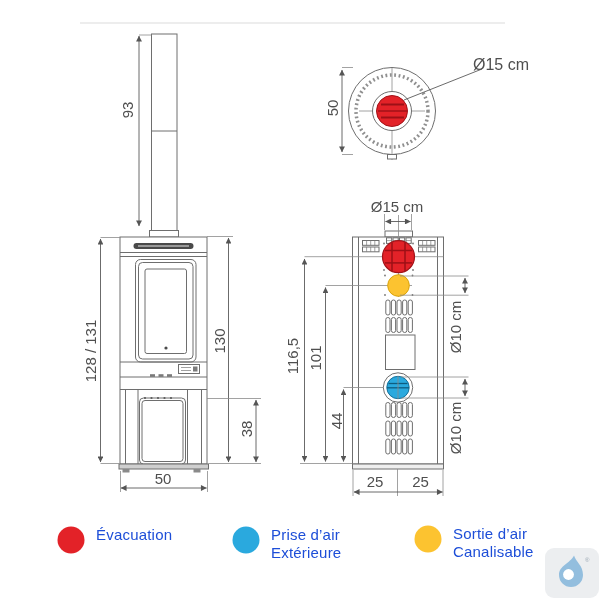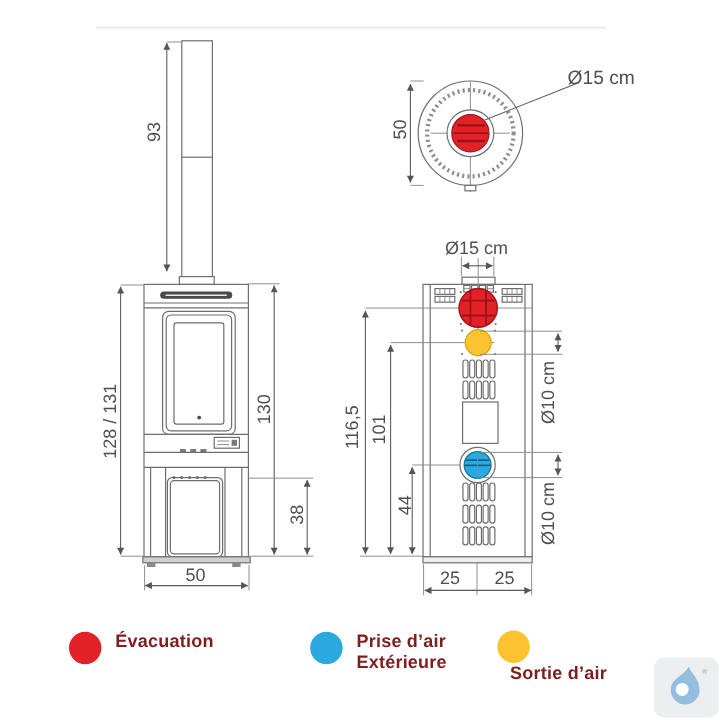--- a/index.html
+++ b/index.html
@@ -9,21 +9,21 @@
   
   .ln{stroke:#6e6e6e;stroke-width:1;fill:none;}
   .fw{stroke:#6e6e6e;stroke-width:1;fill:#ffffff;}
   .lt{stroke:#8a8a8a;stroke-width:.8;fill:none;}
   .dl{stroke:#5a5a5a;stroke-width:.9;fill:none;}
   .dim{font-size:15px;fill:#4f4f4f;}
   .dimL{font-size:16px;fill:#4f4f4f;}
   .hatch{stroke:#7a7a7a;stroke-width:.7;}
   
   .legend-item{position:absolute;display:flex;align-items:flex-start;}
-  .legend-text{margin-left:11px;font-size:15px;font-weight:bold;color:#7f1d1d;line-height:18px;letter-spacing:.2px;}
+  .legend-text{margin-left:11px;font-size:15px;font-weight:normal;color:#1d4ed8;line-height:18px;letter-spacing:.2px;}
   
   .logo-plate{position:absolute;left:545px;top:548px;width:54px;height:50px;
               background:#eceef0;border-radius:9px;}
 </style>
 </head>
 <body>
 
 <div class="canvas">
 
   <svg width="600" height="505" viewBox="0 0 600 505">
@@ -225,35 +225,36 @@
   
   <div>
     <div class="legend-item" style="left:57px;top:526px;">
       <svg width="28" height="28">
         <circle cx="14" cy="14" r="13.5" fill="#e32228"></circle>
       </svg>
       <div class="legend-text">
         <div>Évacuation</div>
       </div>
     </div>
-    <div class="legend-item" style="left:258px;top:526px;">
+    <div class="legend-item" style="left:232px;top:526px;">
       <svg width="28" height="28">
         <circle cx="14" cy="14" r="13.5" fill="#2aa9de"></circle>
       </svg>
       <div class="legend-text">
         <div>Prise d’air</div>
         <div>Extérieure</div>
       </div>
     </div>
-    <div class="legend-item" style="left:414px;top:525px;flex-direction:column;">
+    <div class="legend-item" style="left:414px;top:525px;">
       <svg width="28" height="28">
         <circle cx="14" cy="14" r="13.5" fill="#fcc330"></circle>
       </svg>
       <div class="legend-text">
         <div>Sortie d’air</div>
+        <div>Canalisable</div>
       </div>
     </div>
   </div>
 
   
   <div class="logo-plate">
     <svg width="54" height="50" viewBox="0 0 54 50">
       <path d="M29,7.5 C31,14 38,17.5 38,27 A12,12 0 1,1 14,27 C14,17.5 25,15.5 29,7.5 Z" fill="#93bede"></path>
       <circle cx="23.5" cy="26.5" r="5.4" fill="#ffffff"></circle>
       <text x="40" y="14" font-size="6" fill="#9aa7b2">®</text>

